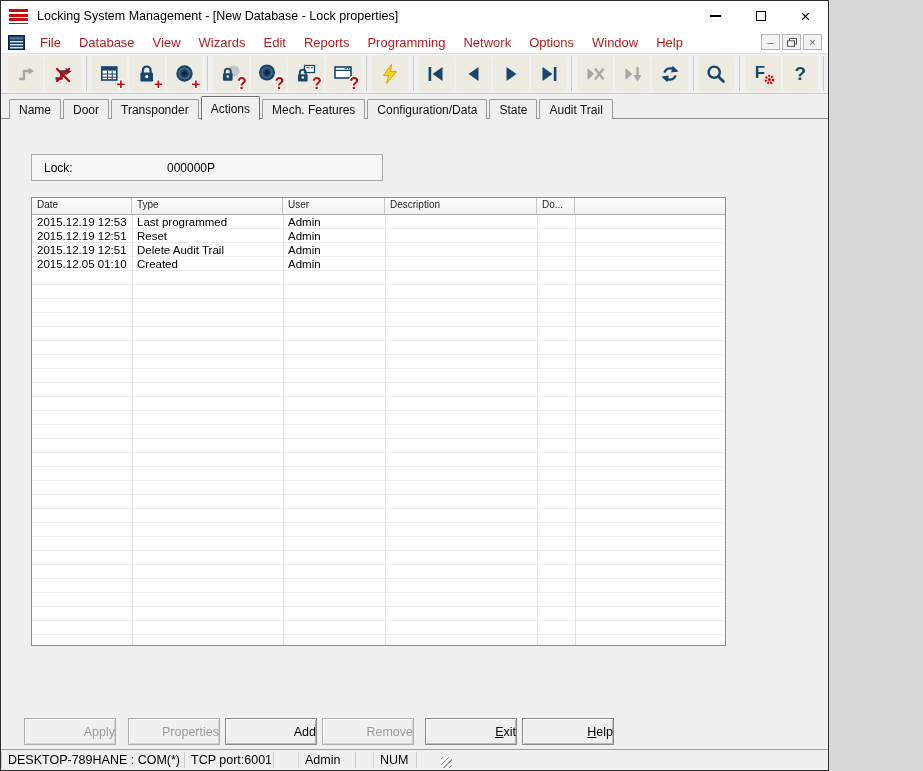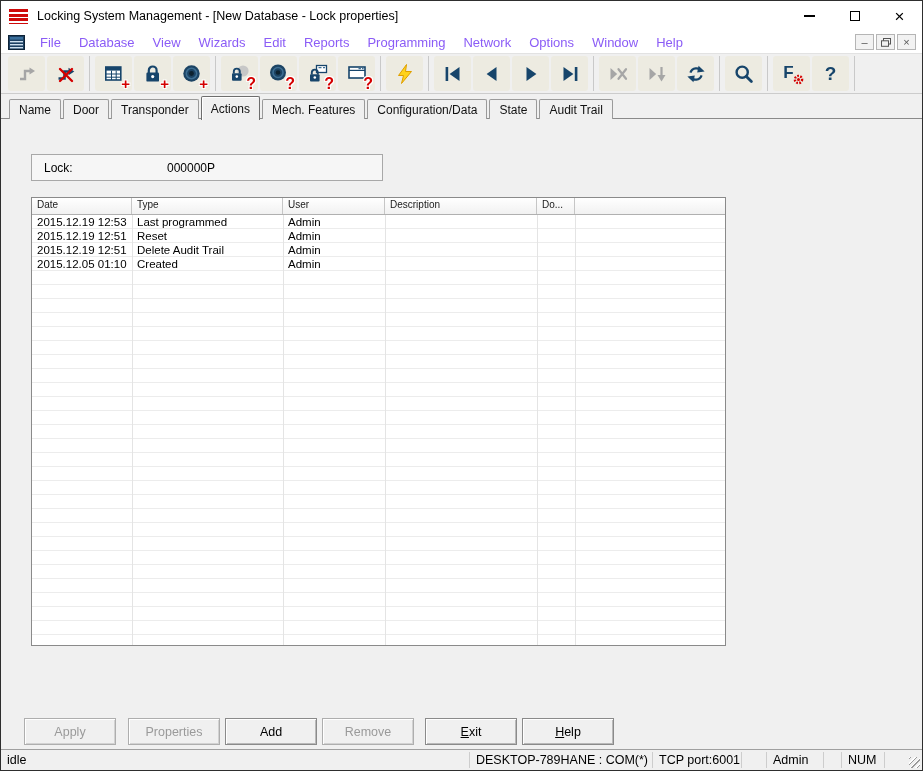--- a/index.html
+++ b/index.html
@@ -1,33 +1,33 @@
 <!DOCTYPE html>
 <html><head>
 <meta charset="utf-8">
 <style>
   * { margin:0; padding:0; box-sizing:border-box; }
   body { font-family:"Liberation Sans", sans-serif; background:#d8d8d8; }
-  .window { position:relative; width:923px; height:771px; background:#f0f0f0;
+  .window { position:relative; width:829px; height:771px; background:#f0f0f0;
             border:1px solid #2e2e2e; overflow:hidden; font-family:"Liberation Sans",sans-serif; }
 
   
   .titlebar { height:30px; background:#ffffff; display:flex; align-items:center; }
   .applogo { width:19px; height:15px; margin:0 9px 0 8px;
              background:repeating-linear-gradient(to bottom,#cf0a0a 0 3px,#ffffff 3px 4.6px); }
   .title-text { font-size:12.5px; color:#000; flex:1; white-space:nowrap; }
   .cap-btn { width:45px; height:30px; display:flex; align-items:center; justify-content:center; color:#000; }
   .cap-min-glyph { width:11px; height:2px; background:#000; }
   .cap-max-glyph { width:10px; height:10px; border:1.2px solid #000; }
   .cap-close-glyph { font-size:17px; line-height:1; }
 
   
   .menubar { height:23px; background:#ffffff; display:flex; align-items:center; border-bottom:1px solid #e2e2e2; }
   .sysicon { margin:0 6px 0 7px; display:block; }
-  .menu-item { font-size:13px; color:#8b5cf6; padding:2px 9px; }
+  .menu-item { font-size:13px; color:#b91c1c; padding:2px 9px; }
   .menu-spacer { flex:1; }
   .mdi-btn { width:19px; height:16px; border:1px solid #b5b5b5; background:#f2f2f2; color:#555;
              display:flex; align-items:center; justify-content:center; font-size:11px; margin-right:2px; line-height:1; }
   .mdi-btn:last-child { margin-right:6px; }
 
   
   .toolbar { height:40px; background:#f0f0f0; border-bottom:1px solid #cccccc;
              display:flex; align-items:center; padding-left:6px; }
   .tbtn { width:37px; height:35px; background:#edecE3; background:#edebe1; border-radius:3px;
           margin:0 1px; position:relative; display:flex; align-items:center; justify-content:center; }
@@ -70,21 +70,21 @@
   .c0 { width:100px; } .c1 { width:151px; } .c2 { width:102px; } .c3 { width:152px; } .c4 { width:38px; }
   .tbody { position:relative; height:430px; overflow:hidden;
            background-image:repeating-linear-gradient(to bottom, transparent 0 13px, #ececec 13px 14px); }
   .vline { position:absolute; top:0; bottom:0; width:1px; background:#e4e4e4; }
   .trow { display:flex; height:14px; align-items:center; font-size:11.5px; color:#000; position:relative; }
   .trow > div { padding-left:5px; white-space:nowrap; overflow:hidden; }
 
   
   .btn { position:absolute; top:717px; width:92px; height:27px; background:#f0f0f0;
          border:1px solid #8a8a8a; box-shadow:inset 1px 1px 0 #ffffff, inset -1px -1px 0 #b9b9b9;
-         font-size:12.5px; color:#000; display:flex; align-items:center; justify-content:center;
+         font-size:12.5px; color:#000; display:flex; align-items:center; justify-content:flex-end;
          font-family:"Liberation Sans",sans-serif; }
   .btn.disabled { color:#9a9a9a; border-color:#aeaeae; box-shadow:inset 1px 1px 0 #ffffff, inset -1px -1px 0 #d2d2d2; }
   .accel { text-decoration:underline; }
 
   
   .statusbar { position:absolute; left:0; right:0; bottom:0; height:21px; background:#f0f0f0;
                border-top:1px solid #9f9f9f; display:flex; align-items:stretch; font-size:12.5px; color:#000; }
   .sseg { display:flex; align-items:center; padding:0 6px; white-space:nowrap; overflow:hidden; }
   .ssep { width:1px; background:#cdcdcd; margin:2px 0; }
   .s-state { flex:1; }
@@ -391,21 +391,20 @@
       <span>Remove</span>
     </div>
   <div class="btn" style="left:424px">
     <span><span class="accel">E</span><span>xit</span></span>
   </div>
   <div class="btn" style="left:521px">
     <span><span class="accel">H</span><span>elp</span></span>
   </div>
 
   <div class="statusbar">
-    <div class="sseg s-state">idle</div>
     <div class="ssep"></div>
     <div class="sseg s-host">DESKTOP-789HANE : COM(*)</div>
     <div class="ssep"></div>
     <div class="sseg s-tcp">TCP port:6001</div>
     <div class="ssep"></div>
     <div class="sseg s-gap1"></div>
     <div class="ssep"></div>
     <div class="sseg s-user">Admin</div>
     <div class="ssep"></div>
     <div class="sseg s-gap2"></div>

